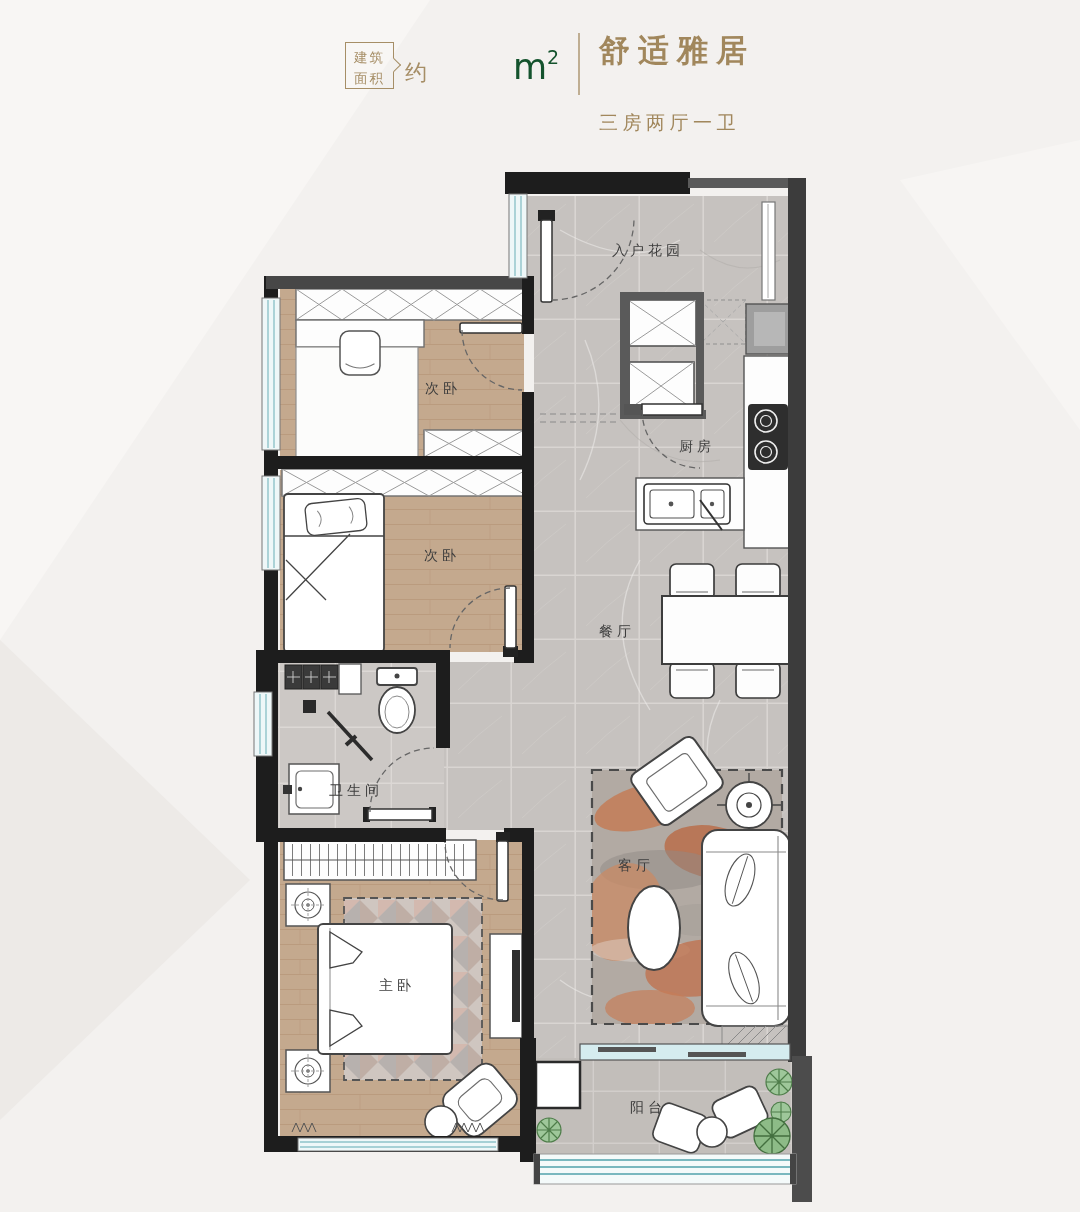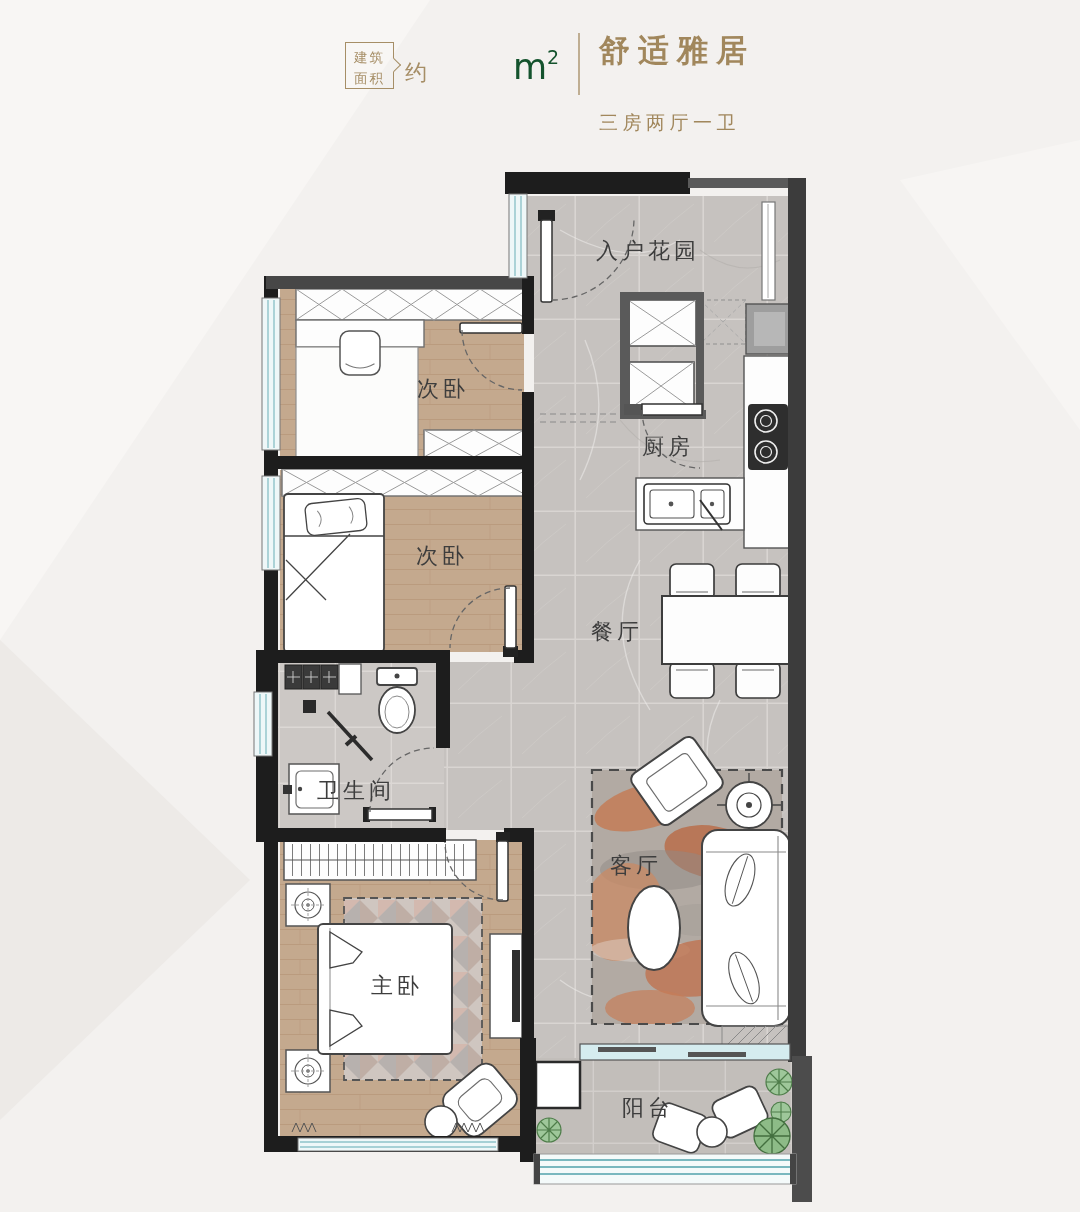--- a/index.html
+++ b/index.html
@@ -24,21 +24,21 @@
   .area-approx{position:absolute;left:405px;top:58px;font-size:22px;color:#a68e66;}
   .area-num{position:absolute;left:428px;top:24px;font-size:64px;font-weight:500;color:#a1875c;letter-spacing:1px;}
   .area-unit{position:absolute;left:513px;top:46px;font-size:35px;color:#14532d;}
   .area-unit sup{font-size:19px;vertical-align:15px;}
   .header-divider{position:absolute;left:578px;top:33px;width:2px;height:62px;background:#bfae92;}
   .header-title{position:absolute;left:599px;top:30px;font-size:31px;letter-spacing:8px;color:#a1875c;font-weight:700;white-space:nowrap;}
   .header-subtitle{position:absolute;left:599px;top:70px;font-size:19px;letter-spacing:4.5px;color:#a1875c;white-space:nowrap;margin-top:40px;}
   
   .room-label{
     position:absolute;transform:translate(-50%,-50%);
-    font-size:22px;letter-spacing:4px;color:#3d3d3d;font-weight:500;white-space:nowrap;
+    font-size:14px;letter-spacing:4px;color:#3d3d3d;font-weight:500;white-space:nowrap;
   }
 </style>
 </head>
 <body>
 
 <div class="page">
 
 <svg width="1080" height="1212" viewBox="0 0 1080 1212">
   <defs>
     <pattern id="tiles" width="64" height="64" patternUnits="userSpaceOnUse">
@@ -393,21 +393,21 @@
   </div>
   <div class="area-approx">约</div>
   <div class="area-unit"><span>m</span><sup>2</sup></div>
   <div class="header-divider"></div>
   <div class="header-title">舒适雅居</div>
   <div class="header-subtitle">三房两厅一卫</div>
 </div>
 
 <div class="room-label" style="left:648px;top:251px">入户花园</div>
 <div class="room-label" style="left:443px;top:389px">次卧</div>
-<div class="room-label" style="left:668px;top:447px">厨房</div>
+<div class="room-label" style="left:697px;top:447px">厨房</div>
 <div class="room-label" style="left:442px;top:556px">次卧</div>
 <div class="room-label" style="left:617px;top:632px">餐厅</div>
 <div class="room-label" style="left:356px;top:791px">卫生间</div>
 <div class="room-label" style="left:636px;top:866px">客厅</div>
 <div class="room-label" style="left:397px;top:986px">主卧</div>
 <div class="room-label" style="left:648px;top:1108px">阳台</div>
 
 </div>
 
 </body></html>

